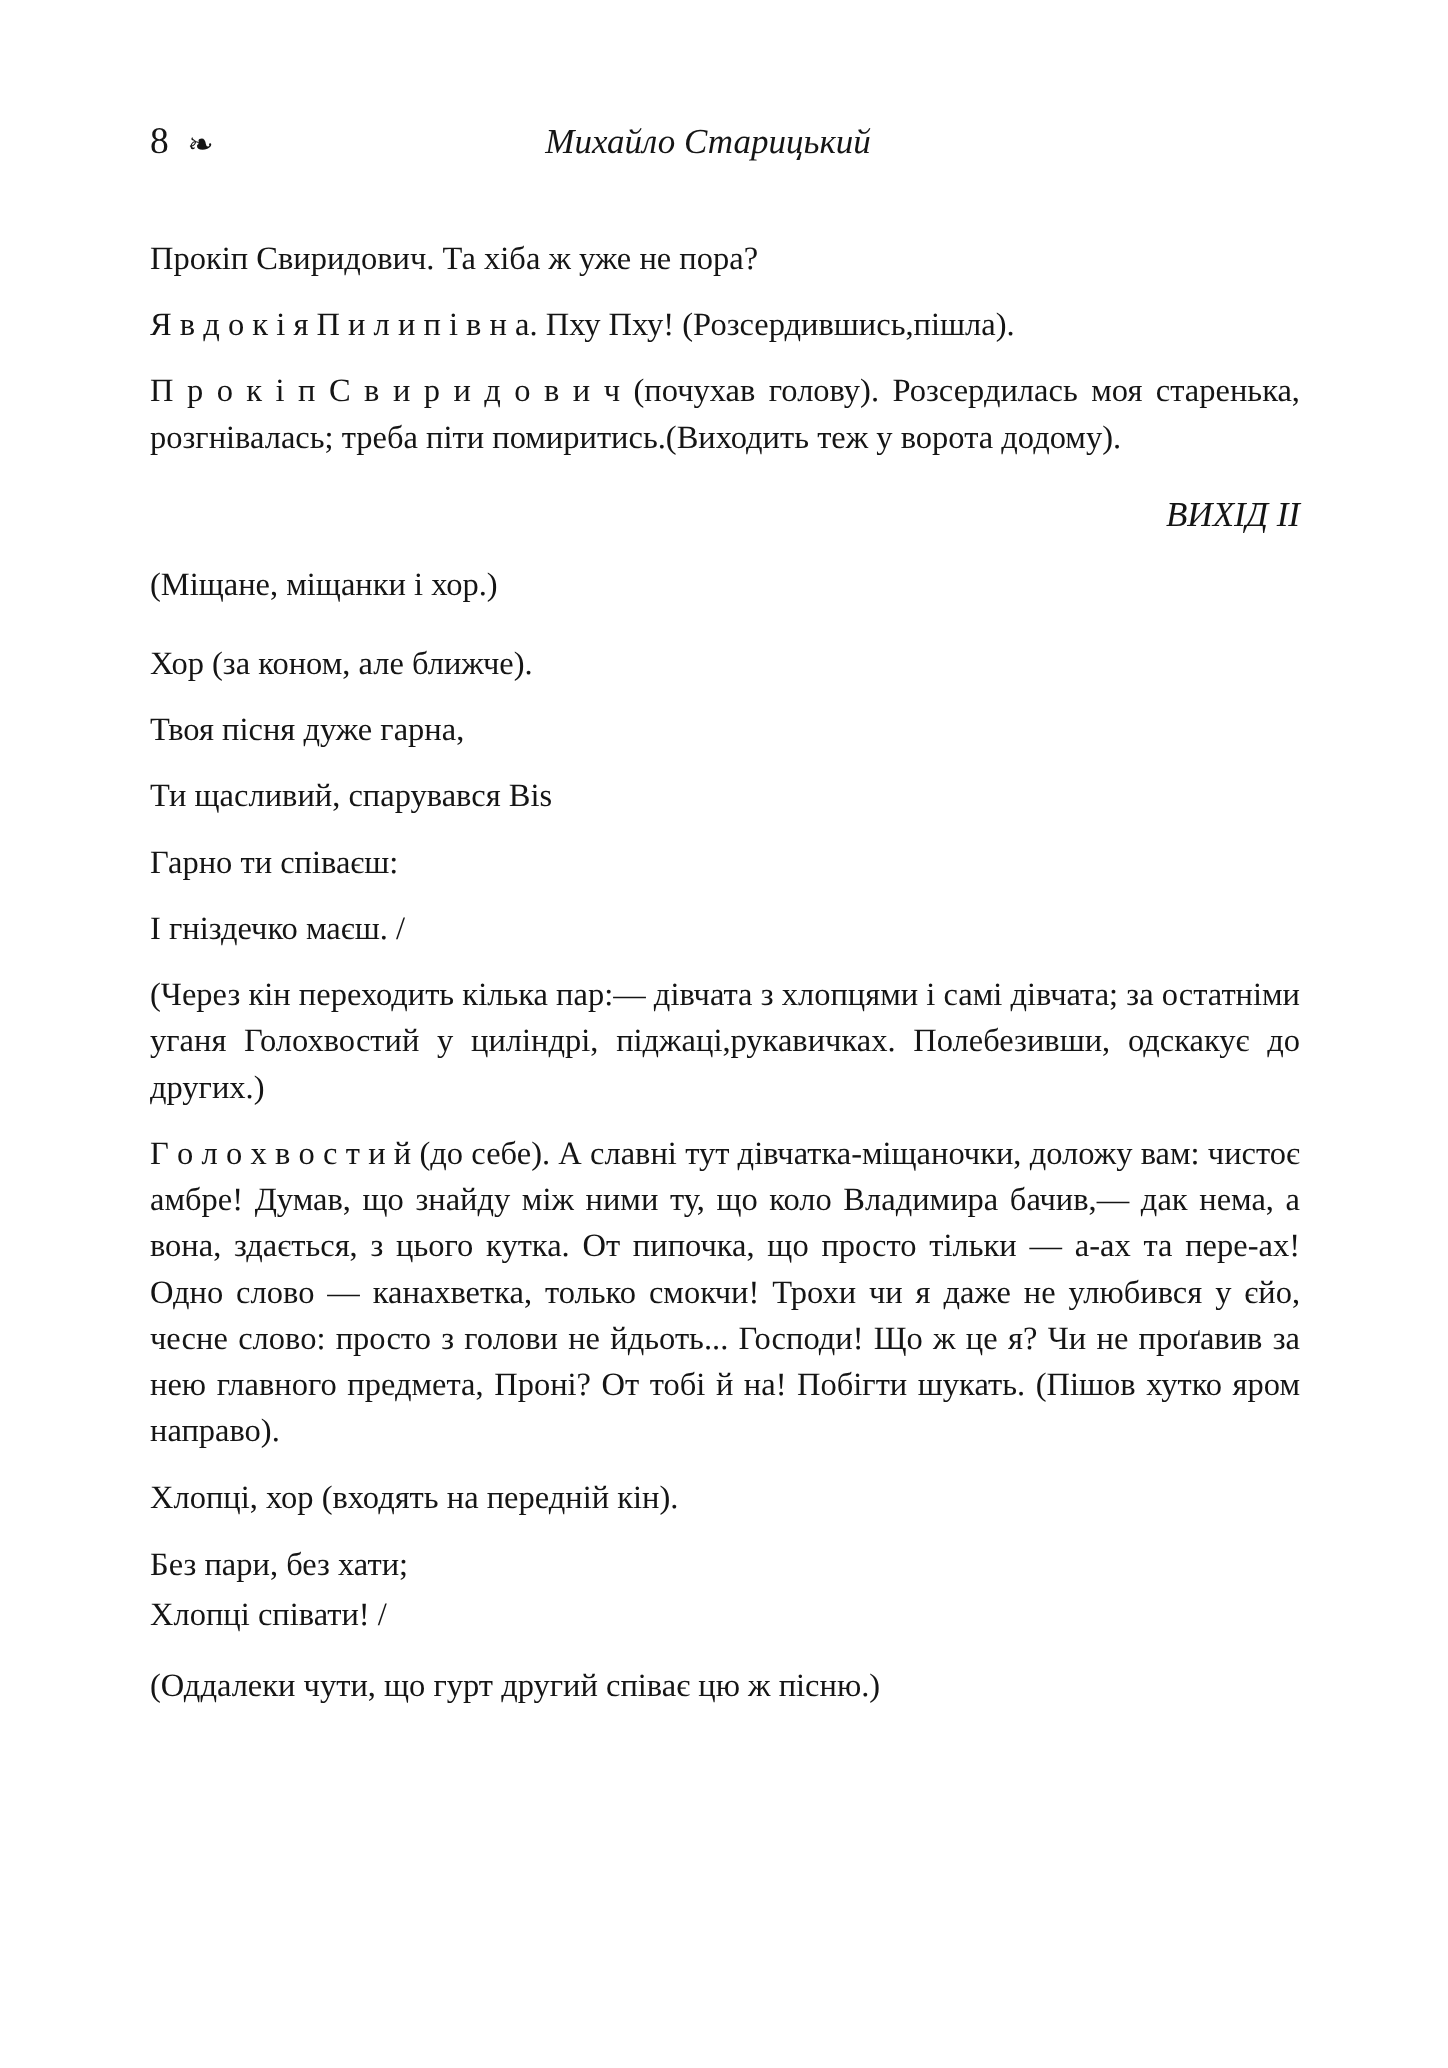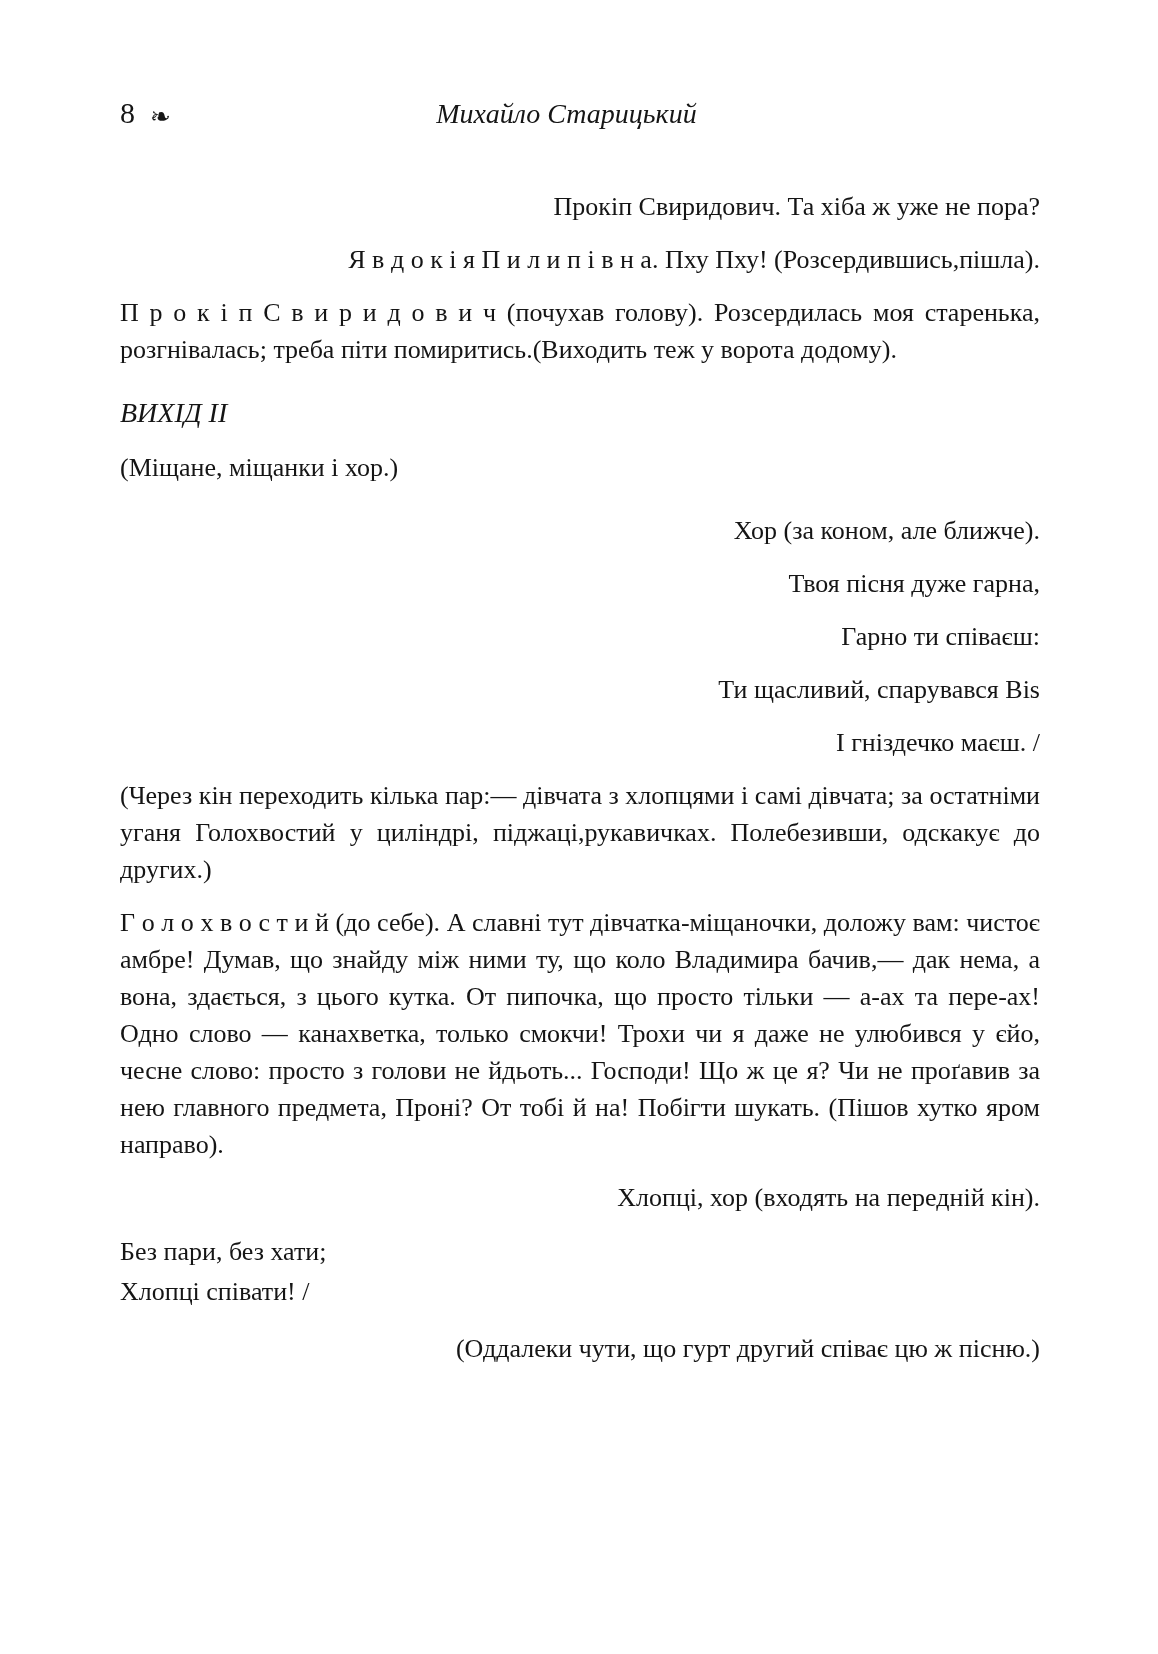--- a/index.html
+++ b/index.html
@@ -43,25 +43,24 @@
     right: 40px;
     top: 2px;
     text-align: center;
     font-style: italic;
     font-size: 28px;
   }
   .para {
     font-size: 26px;
     line-height: 37px;
     margin: 0 0 16px 0;
-    text-align: right;
   }
   .justify { text-align: justify; }
   .scene-heading {
-    text-align: left;
+    text-align: right;
     font-style: italic;
     font-size: 28px;
     margin: 26px 0 18px 0;
     line-height: 37px;
   }
   .scene-cast {
     text-align: left;
     font-size: 26px;
     margin: 0 0 26px 0;
     line-height: 37px;
@@ -92,22 +91,22 @@
 
   <p class="para justify">П р о к і п С в и р и д о в и ч (почухав голову). Розсердилась моя старенька, розгнівалась; треба піти помиритись.(Виходить теж у ворота додому).</p>
 
   <p class="scene-heading">ВИХІД II</p>
 
   <p class="scene-cast">(Міщане, міщанки і хор.)</p>
 
   <p class="para">Хор (за коном, але ближче).</p>
 
   <p class="para">Твоя пісня дуже гарна,</p>
+  <p class="para">Ти щасливий, спарувався Bis</p>
   <p class="para">Гарно ти співаєш:</p>
-  <p class="para">Ти щасливий, спарувався Bis</p>
   <p class="para">І гніздечко маєш. /</p>
 
   <p class="para justify">(Через кін переходить кілька пар:— дівчата з хлопцями і самі дівчата; за остатніми уганя Голохвостий у циліндрі, піджаці,рукавичках. Полебезивши, одскакує до других.)</p>
 
   <p class="para justify">Г о л о х в о с т и й (до себе). А славні тут дівчатка-міщаночки, доложу вам: чистоє амбре! Думав, що знайду між ними ту, що коло Владимира бачив,— дак нема, а вона, здається, з цього кутка. От пипочка, що просто тільки — а-ах та пере-ах! Одно слово — канахветка, только смокчи! Трохи чи я даже не улюбився у єйо, чесне слово: просто з голови не йдьоть... Господи! Що ж це я? Чи не проґавив за нею главного предмета, Проні? От тобі й на! Побігти шукать. (Пішов хутко яром направо).</p>
 
   <p class="para">Хлопці, хор (входять на передній кін).</p>
 
   <div class="verse">
     <p class="verse-line">Без пари, без хати;</p>

